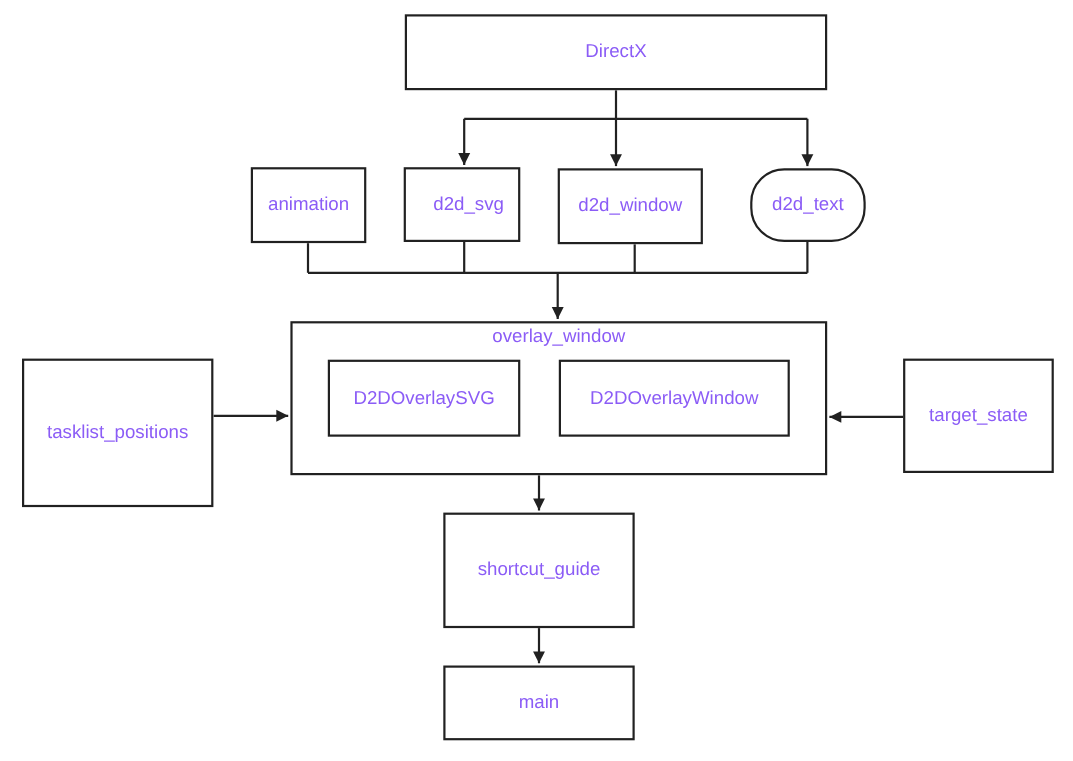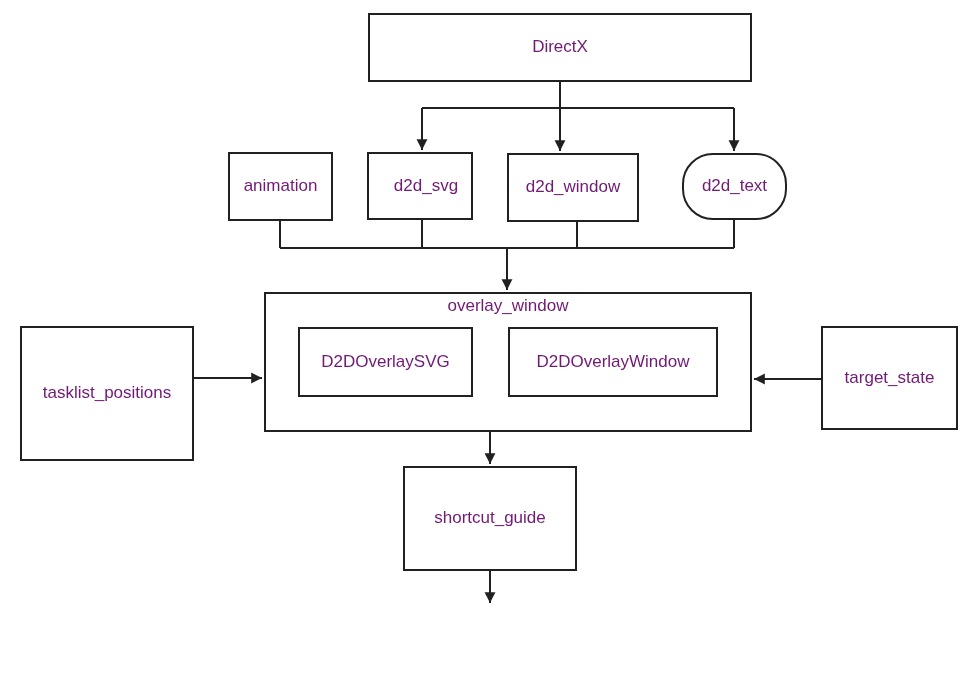--- a/index.html
+++ b/index.html
@@ -6,21 +6,21 @@
     margin: 0;
     padding: 0;
     background: #ffffff;
   }
   #canvas {
     position: relative;
     width: 975px;
     height: 692px;
     background: #ffffff;
     font-family: "Liberation Sans", "DejaVu Sans", sans-serif;
-    color: #701a75;
+    color: #8b5cf6;
     overflow: hidden;
   }
   #wires {
     position: absolute;
     left: 0; top: 0;
     width: 975px; height: 692px;
   }
   .node {
     position: absolute;
     box-sizing: border-box;
@@ -129,14 +129,17 @@
   </div>
 
   <div class="node n-target">
     <span>target_state</span>
   </div>
 
   <div class="node n-shortcut">
     <span>shortcut_guide</span>
   </div>
 
+  <div class="node n-main">
+    <span>main</span>
+  </div>
 
 </div>
 
 </body></html>

